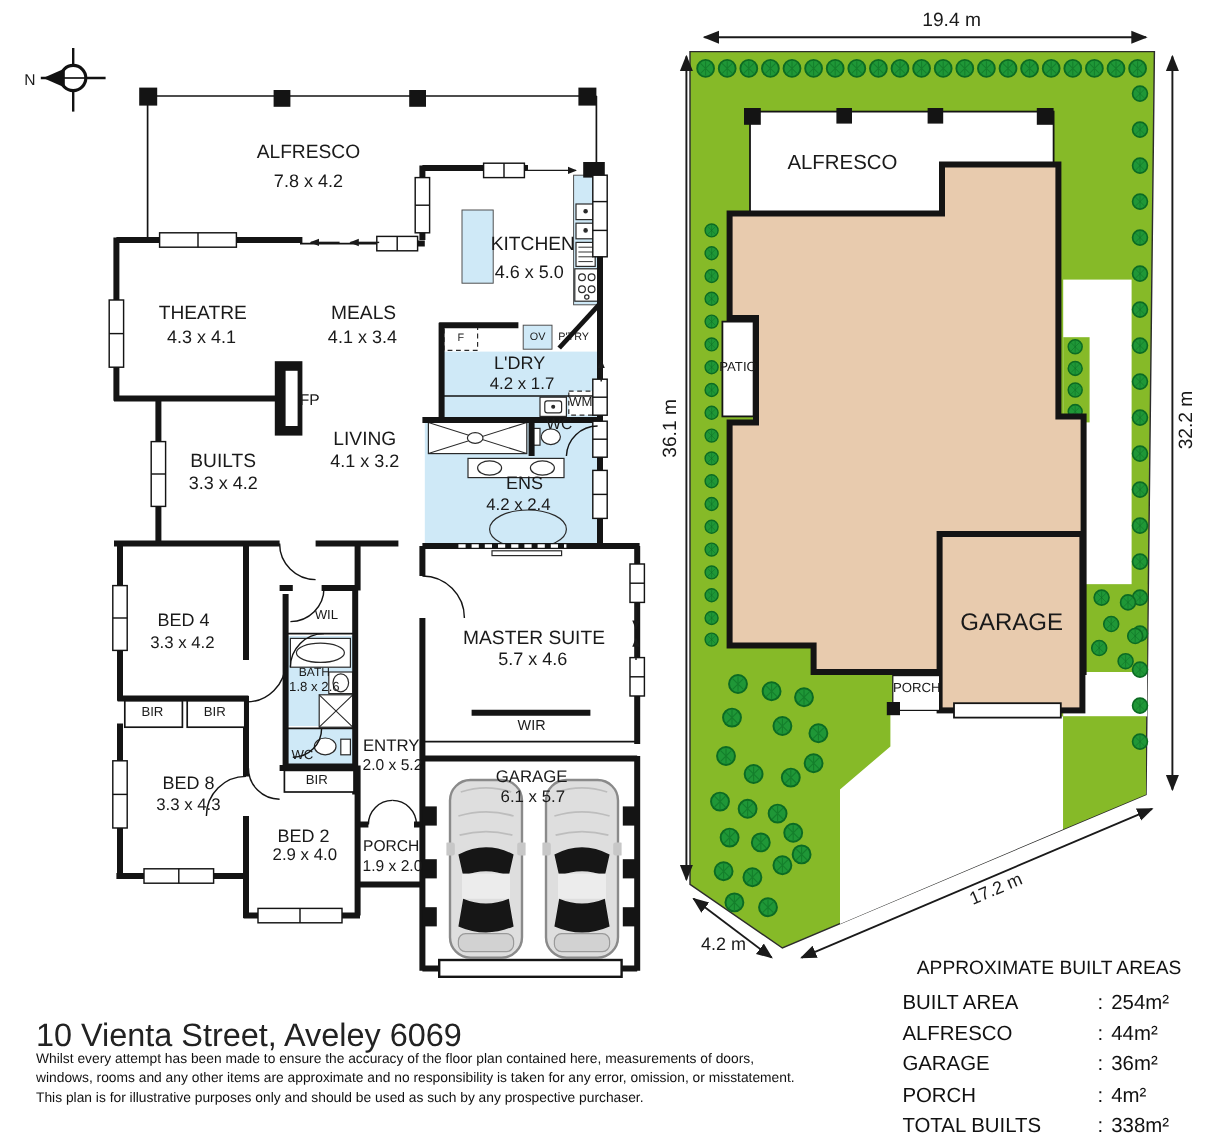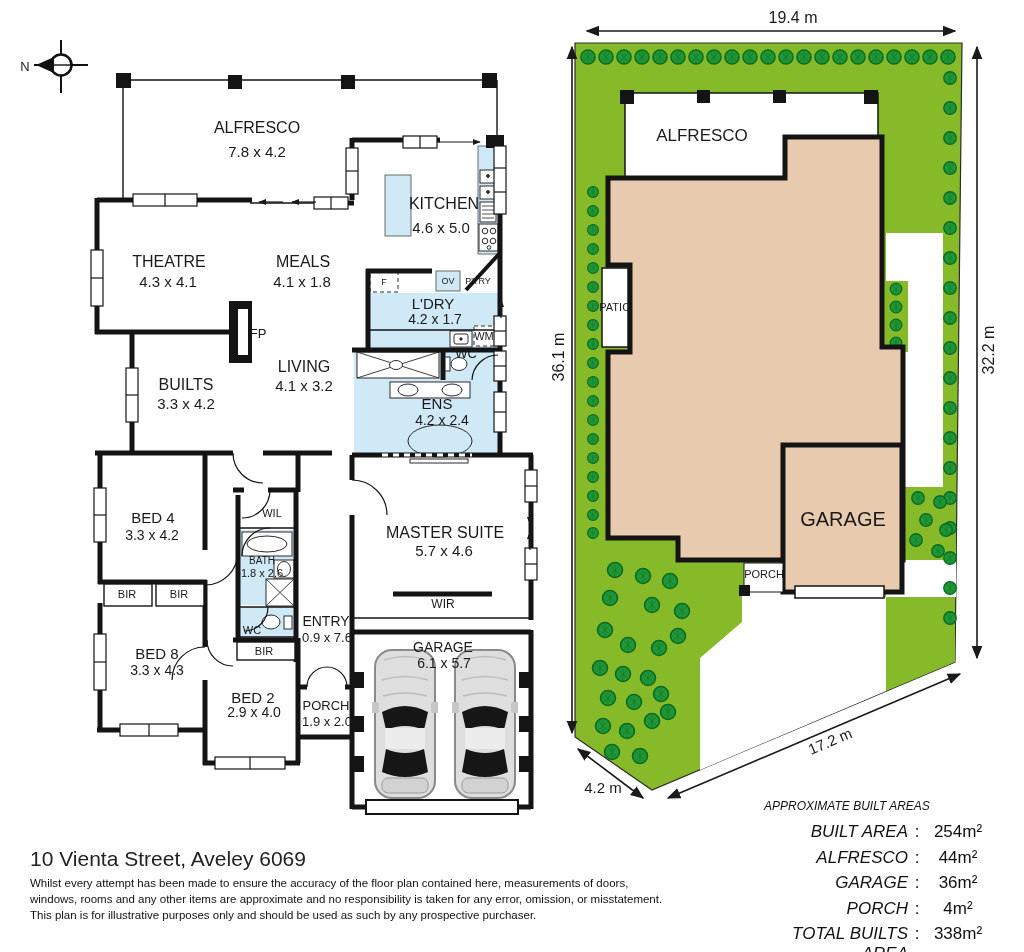--- a/index.html
+++ b/index.html
@@ -8,26 +8,26 @@
   svg{position:absolute;left:0;top:0;}
   .lbl{position:absolute;transform:translate(-50%,-50%);white-space:nowrap;text-align:center;color:#1a1a1a;line-height:1;}
   .lblL{position:absolute;white-space:nowrap;color:#1a1a1a;line-height:1.35;}
   .rot90{transform:translate(-50%,-50%) rotate(-90deg);}
   .rot17{transform:translate(-50%,-50%) rotate(-23deg);}
   .s8{font-size:11px}.s9{font-size:9px}.s10{font-size:10px}.s11{font-size:11px}
   .s12{font-size:12px}.s13{font-size:13px}.s14{font-size:14px}.s15{font-size:15px}
   .s16{font-size:16px}.s17{font-size:17px}.s20{font-size:20px}
   .s34{font-size:34px;letter-spacing:1px;}
   #areas{position:absolute;left:752px;top:799px;width:238px;font-size:17px;color:#111;}
-  #areas .tt{padding-left:12px;margin-bottom:9px;font-size:12px;font-style:italic;}
+  #areas .tt{padding-left:12px;margin-bottom:9px;font-size:16px;}
   #areas .row{display:flex;align-items:baseline;margin-bottom:5.5px;}
-  #areas .row .lab{flex:1;text-align:right;font-style:italic;}
+  #areas .row .lab{flex:1;text-align:left;}
   #areas .row .sep{width:18px;text-align:center;}
-  #areas .row .val{width:64px;text-align:center;}
-  #addr{left:30px;top:845px;font-size:21px;color:#222;}
+  #areas .row .val{width:64px;text-align:left;}
+  #addr{left:30px;top:845px;font-size:27px;color:#222;}
   .disc{left:30px;font-size:11.5px;color:#111;}
 </style>
 </head>
 <body>
 
 <div id="stage">
 
 <svg width="1024" height="952" viewBox="0 0 1024 952">
   <defs>
     <marker id="ah" viewBox="0 0 10 10" refX="9" refY="5" markerWidth="8.5" markerHeight="8.5" orient="auto-start-reverse">
@@ -366,50 +366,50 @@
   </g>
 </svg>
 
 <div class="lbl s16" style="left:257px;top:128px">ALFRESCO</div>
 <div class="lbl s15" style="left:257px;top:151px">7.8 x 4.2</div>
 <div class="lbl s16" style="left:444px;top:204px">KITCHEN</div>
 <div class="lbl s15" style="left:441px;top:227px">4.6 x 5.0</div>
 <div class="lbl s16" style="left:169px;top:262px">THEATRE</div>
 <div class="lbl s15" style="left:168px;top:281px">4.3 x 4.1</div>
 <div class="lbl s16" style="left:303px;top:262px">MEALS</div>
-<div class="lbl s15" style="left:302px;top:281px">4.1 x 1.8</div>
+<div class="lbl s15" style="left:302px;top:281px">4.1 x 3.4</div>
 <div class="lbl s15" style="left:433px;top:303px">L'DRY</div>
 <div class="lbl s14" style="left:435px;top:319px">4.2 x 1.7</div>
 <div class="lbl s9" style="left:478px;top:281px">P'TRY</div>
 <div class="lbl s9" style="left:448px;top:281px">OV</div>
 <div class="lbl s9" style="left:384px;top:282px">F</div>
 <div class="lbl s8" style="left:484px;top:336px">WM</div>
 <div class="lbl s13" style="left:466px;top:353px">WC</div>
 <div class="lbl s13" style="left:258px;top:333px">FP</div>
 <div class="lbl s16" style="left:186px;top:385px">BUILTS</div>
 <div class="lbl s15" style="left:186px;top:403px">3.3 x 4.2</div>
 <div class="lbl s16" style="left:304px;top:367px">LIVING</div>
 <div class="lbl s15" style="left:304px;top:385px">4.1 x 3.2</div>
 <div class="lbl s15" style="left:437px;top:403px">ENS</div>
-<div class="lbl s14" style="left:442px;top:420px">4.2 x 2.4</div>
+<div class="lbl s14" style="left:432px;top:420px">4.2 x 2.4</div>
 <div class="lbl s15" style="left:153px;top:517px">BED 4</div>
 <div class="lbl s14" style="left:152px;top:535px">3.3 x 4.2</div>
 <div class="lbl s11" style="left:127px;top:594px">BIR</div>
 <div class="lbl s11" style="left:179px;top:594px">BIR</div>
 <div class="lbl s8" style="left:272px;top:513px">WIL</div>
 <div class="lbl s10" style="left:262px;top:561px">BATH</div>
 <div class="lbl s8" style="left:262px;top:573px">1.8 x 2.6</div>
 <div class="lbl s8" style="left:252px;top:630px">WC</div>
 <div class="lbl s11" style="left:264px;top:651px">BIR</div>
 <div class="lbl s15" style="left:157px;top:653px">BED 8</div>
 <div class="lbl s14" style="left:157px;top:670px">3.3 x 4.3</div>
 <div class="lbl s15" style="left:253px;top:697px">BED 2</div>
 <div class="lbl s14" style="left:254px;top:712px">2.9 x 4.0</div>
 <div class="lbl s14" style="left:326px;top:621px">ENTRY</div>
-<div class="lbl s13" style="left:327px;top:637px">0.9 x 7.6</div>
+<div class="lbl s13" style="left:327px;top:637px">2.0 x 5.2</div>
 <div class="lbl s13" style="left:326px;top:705px">PORCH</div>
 <div class="lbl s13" style="left:327px;top:721px">1.9 x 2.0</div>
 <div class="lbl s16" style="left:445px;top:533px">MASTER SUITE</div>
 <div class="lbl s15" style="left:444px;top:550px">5.7 x 4.6</div>
 <div class="lbl s12" style="left:443px;top:604px">WIR</div>
 <div class="lbl s14" style="left:443px;top:647px">GARAGE</div>
 <div class="lbl s14" style="left:444px;top:663px">6.1 x 5.7</div>
 <div class="lbl s13" style="left:25px;top:66px">N</div>
 
 <div class="lbl s16" style="left:793px;top:18px">19.4 m</div>

